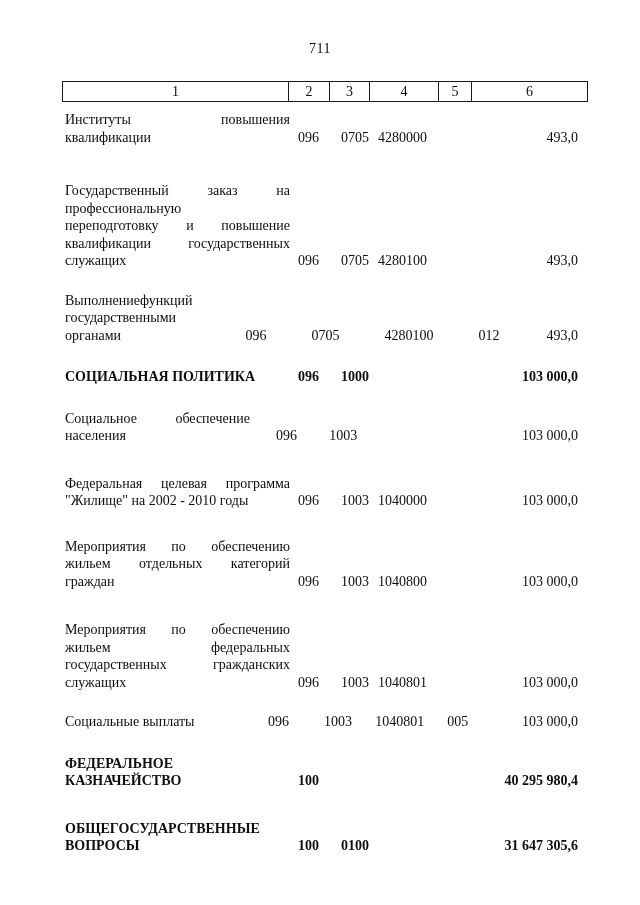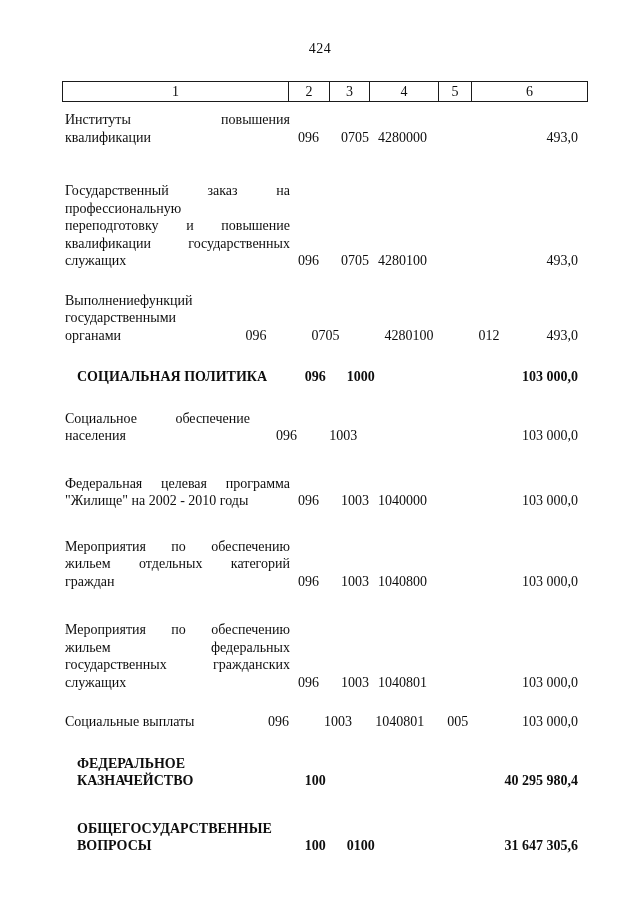--- a/index.html
+++ b/index.html
@@ -47,21 +47,21 @@
     position: absolute;
     top: 102px; left: 65px;
     width: 513px;
   }
   .trow {
     display: flex;
     align-items: flex-end;
     font-size: 14px;
     line-height: 17.5px;
   }
-  .trow.bold { font-weight: 700; margin-left: 12px; }
+  .trow.bold { font-weight: 700; }
   .c1 { width: 225px; }
   .c2 { width: 43px; margin-left: 8px; }
   .c3 { width: 37px; }
   .c4 { width: 59px; }
   .c5 { width: 30px; }
   .c6 { width: 111px; text-align: right; }
   .jline {
     display: flex;
     justify-content: space-between;
   }
@@ -76,21 +76,21 @@
   .rows .trow:nth-child(8)  { margin-top: 31px; }
   .rows .trow:nth-child(9)  { margin-top: 22px; gap: 23px; }
   .rows .trow:nth-child(10) { margin-top: 24px; }
   .rows .trow:nth-child(11) { margin-top: 30px; align-items: flex-end; }
 </style>
 </head>
 <body>
 
 <div class="page">
 
-  <div class="pagenum">424</div>
+  <div class="pagenum">711</div>
 
   <table class="hdr">
     <tbody>
         <tr>
       <td class="w1">1</td>
       <td class="w2">2</td>
       <td class="w3">3</td>
       <td class="w4">4</td>
       <td class="w5">5</td>
       <td class="w6">6</td>

